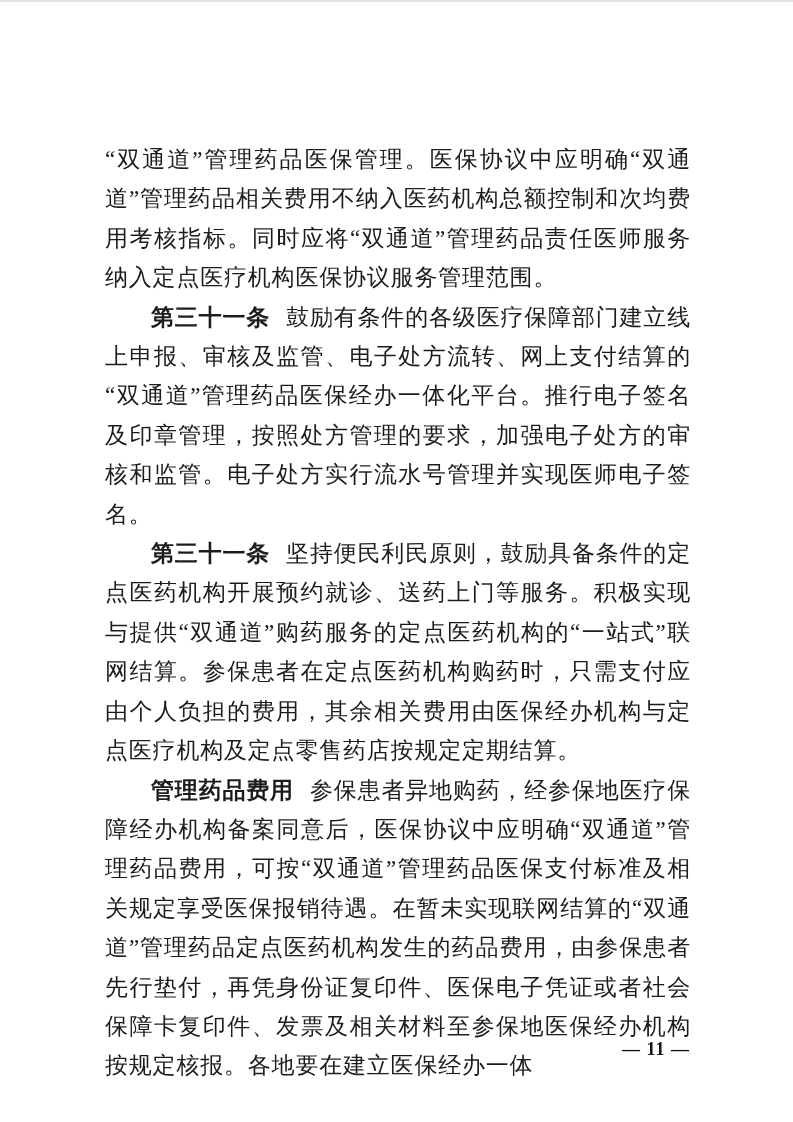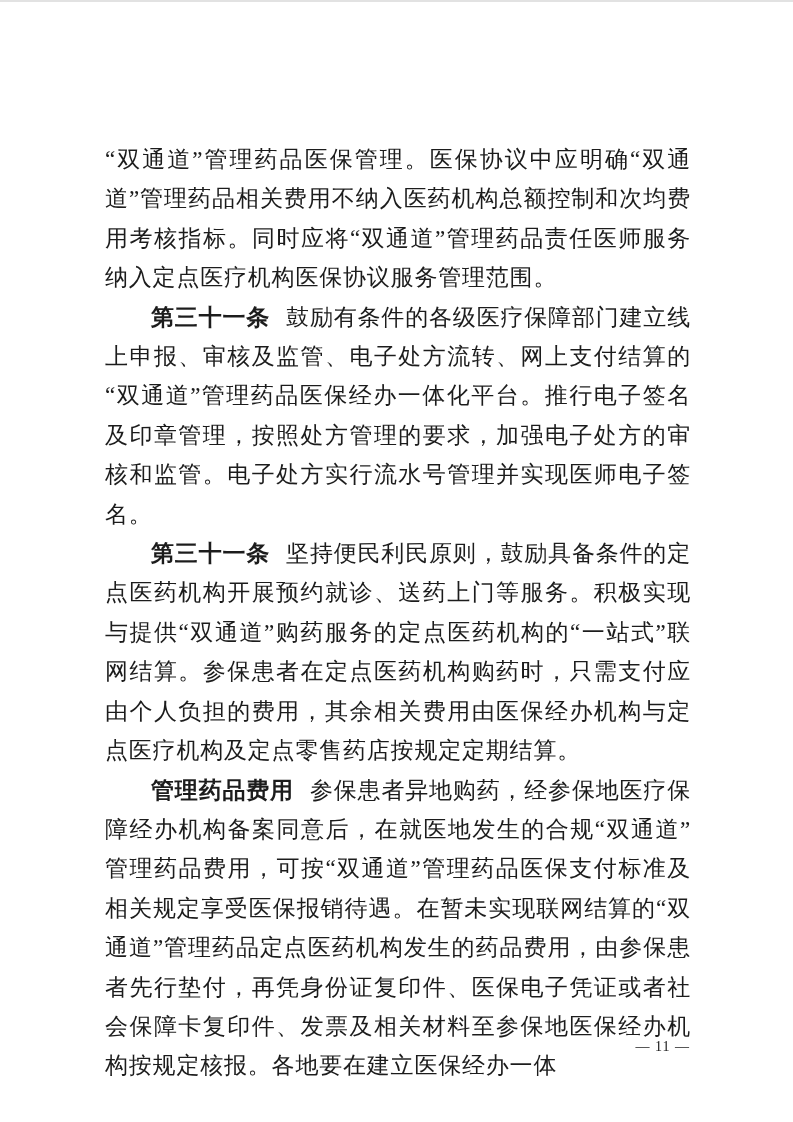--- a/index.html
+++ b/index.html
@@ -38,30 +38,31 @@
   }
   .article-no {
     font-weight: 700;
     font-family: "Liberation Sans", "DejaVu Sans", sans-serif;
     margin-right: 16px;
   }
   .page-number {
     position: absolute;
     top: 1037px;
     right: 103px;
-    font-size: 14px;
+    font-size: 18px;
     letter-spacing: 1px;
     color: #141414;
     font-family: "Liberation Serif", "DejaVu Serif", serif;
+    font-weight: bold;
   }
 </style>
 </head>
 <body>
 
 <div class="page">
   <div class="doc-body">
       <p class="para"><span>“双通道”管理药品医保管理。医保协议中应明确“双通道”管理药品相关费用不纳入医药机构总额控制和次均费用考核指标。同时应将“双通道”管理药品责任医师服务纳入定点医疗机构医保协议服务管理范围。</span></p>
       <p class="para indent"><b class="article-no">第三十一条</b><span>鼓励有条件的各级医疗保障部门建立线上申报、审核及监管、电子处方流转、网上支付结算的“双通道”管理药品医保经办一体化平台。推行电子签名及印章管理，按照处方管理的要求，加强电子处方的审核和监管。电子处方实行流水号管理并实现医师电子签名。</span></p>
       <p class="para indent"><b class="article-no">第三十一条</b><span>坚持便民利民原则，鼓励具备条件的定点医药机构开展预约就诊、送药上门等服务。积极实现与提供“双通道”购药服务的定点医药机构的“一站式”联网结算。参保患者在定点医药机构购药时，只需支付应由个人负担的费用，其余相关费用由医保经办机构与定点医疗机构及定点零售药店按规定定期结算。</span></p>
-      <p class="para indent"><b class="article-no">管理药品费用</b><span>参保患者异地购药，经参保地医疗保障经办机构备案同意后，在就医地发生的合规“双通道”管理药品费用，可按“双通道”管理药品医保支付标准及相关规定享受医保报销待遇。在暂未实现联网结算的“双通道”管理药品定点医药机构发生的药品费用，由参保患者先行垫付，再凭身份证复印件、医保电子凭证或者社会保障卡复印件、发票及相关材料至参保地医保经办机构按规定核报。各地要在建立医保经办一体</span></p>
+      <p class="para indent"><b class="article-no">管理药品费用</b><span>参保患者异地购药，经参保地医疗保障经办机构备案同意后，医保协议中应明确“双通道”管理药品费用，可按“双通道”管理药品医保支付标准及相关规定享受医保报销待遇。在暂未实现联网结算的“双通道”管理药品定点医药机构发生的药品费用，由参保患者先行垫付，再凭身份证复印件、医保电子凭证或者社会保障卡复印件、发票及相关材料至参保地医保经办机构按规定核报。各地要在建立医保经办一体</span></p>
     </div>
   <div class="page-number">— 11 —</div>
 </div>
 
 </body></html>

